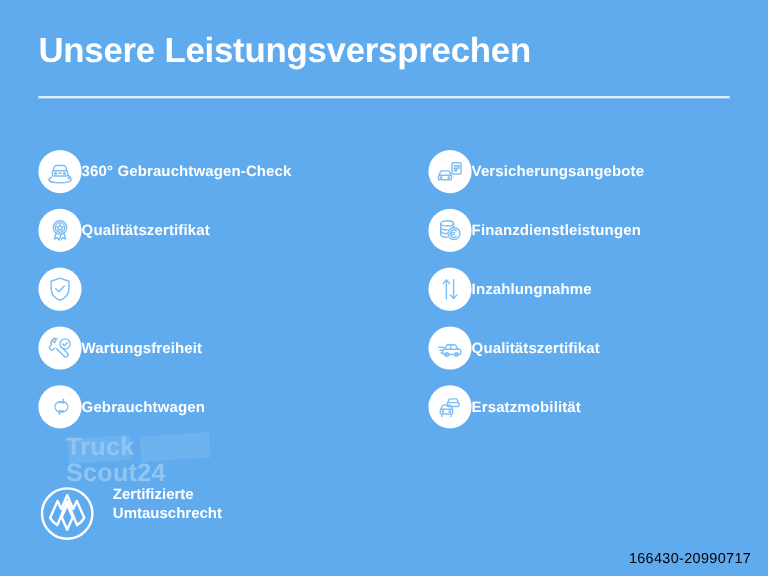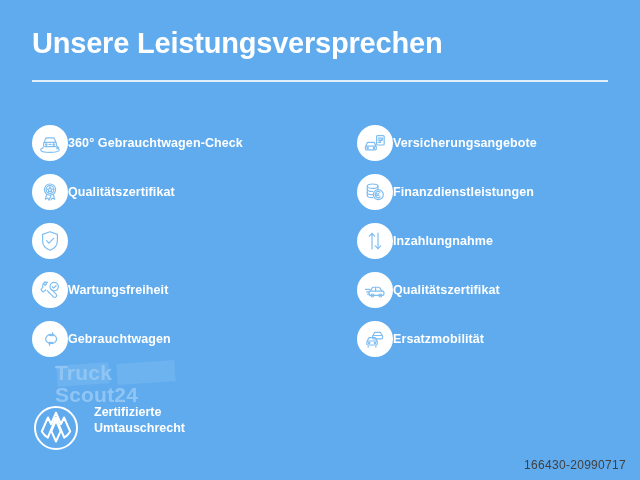--- a/index.html
+++ b/index.html
@@ -137,21 +137,21 @@
     font-weight: bold;
     line-height: 16px;
     white-space: nowrap;
   }
 
   
   .footer-code {
     position: absolute;
     right: 14px;
     bottom: 8px;
-    color: #404040;
+    color: #000000;
     font-size: 12px;
     letter-spacing: 0.3px;
     font-family: "Liberation Sans", sans-serif;
   }
 </style>
 </head>
 <body>
 
 <div class="stage">
 

